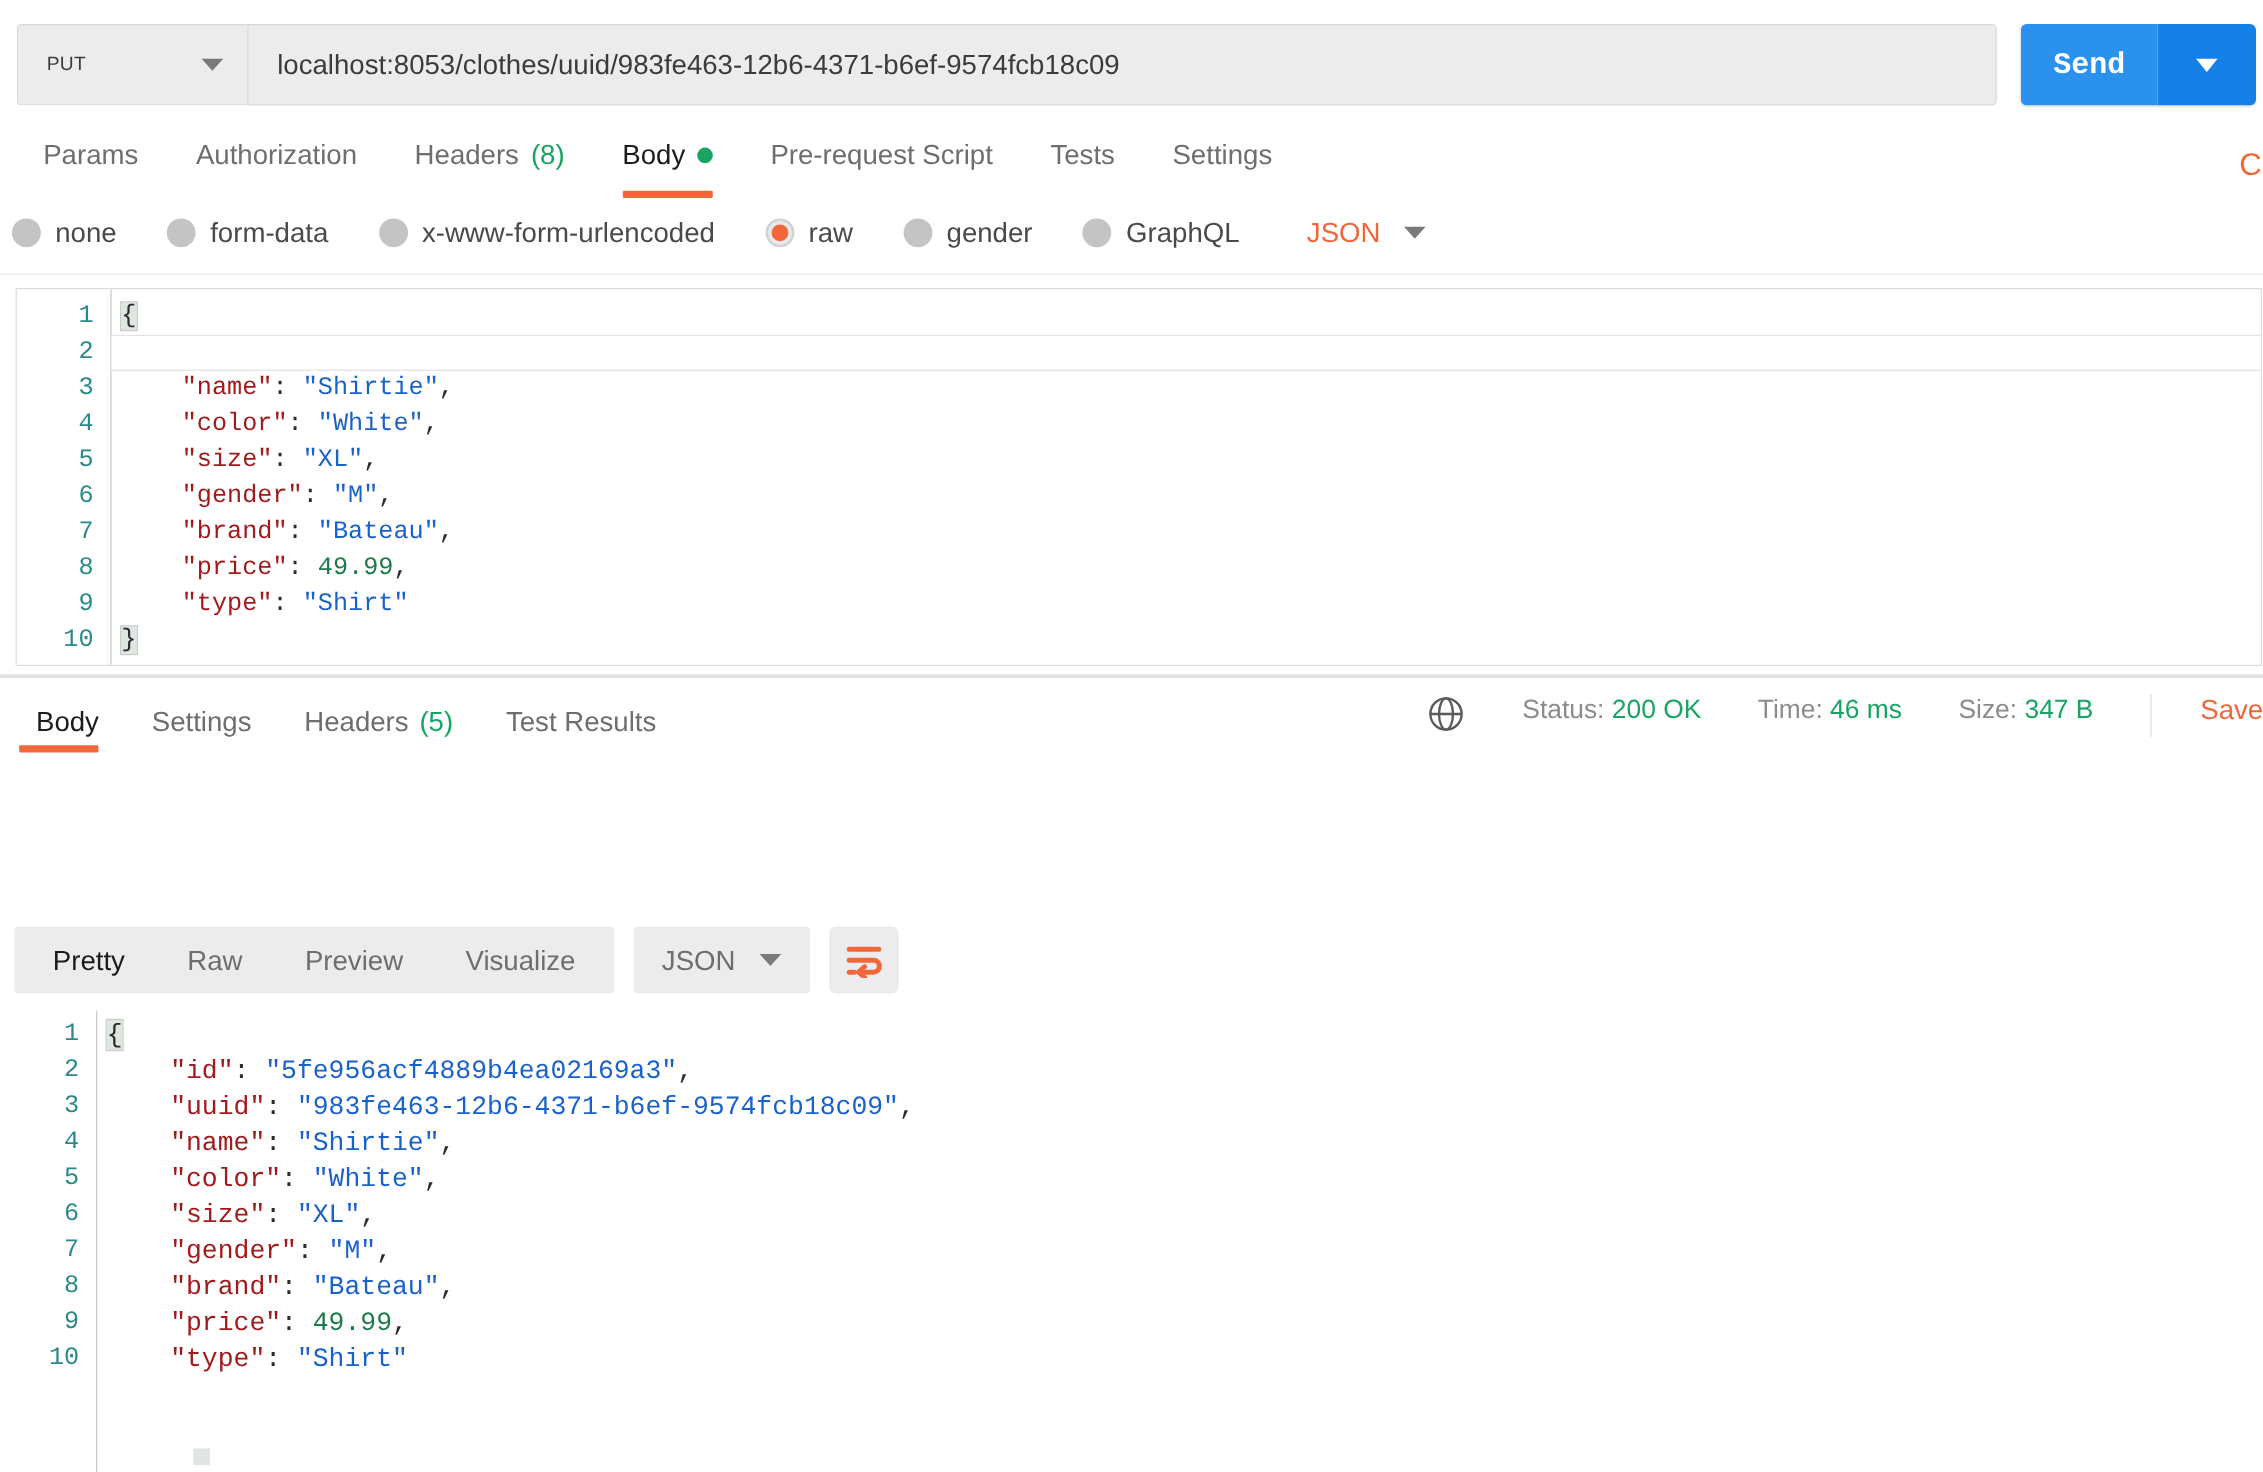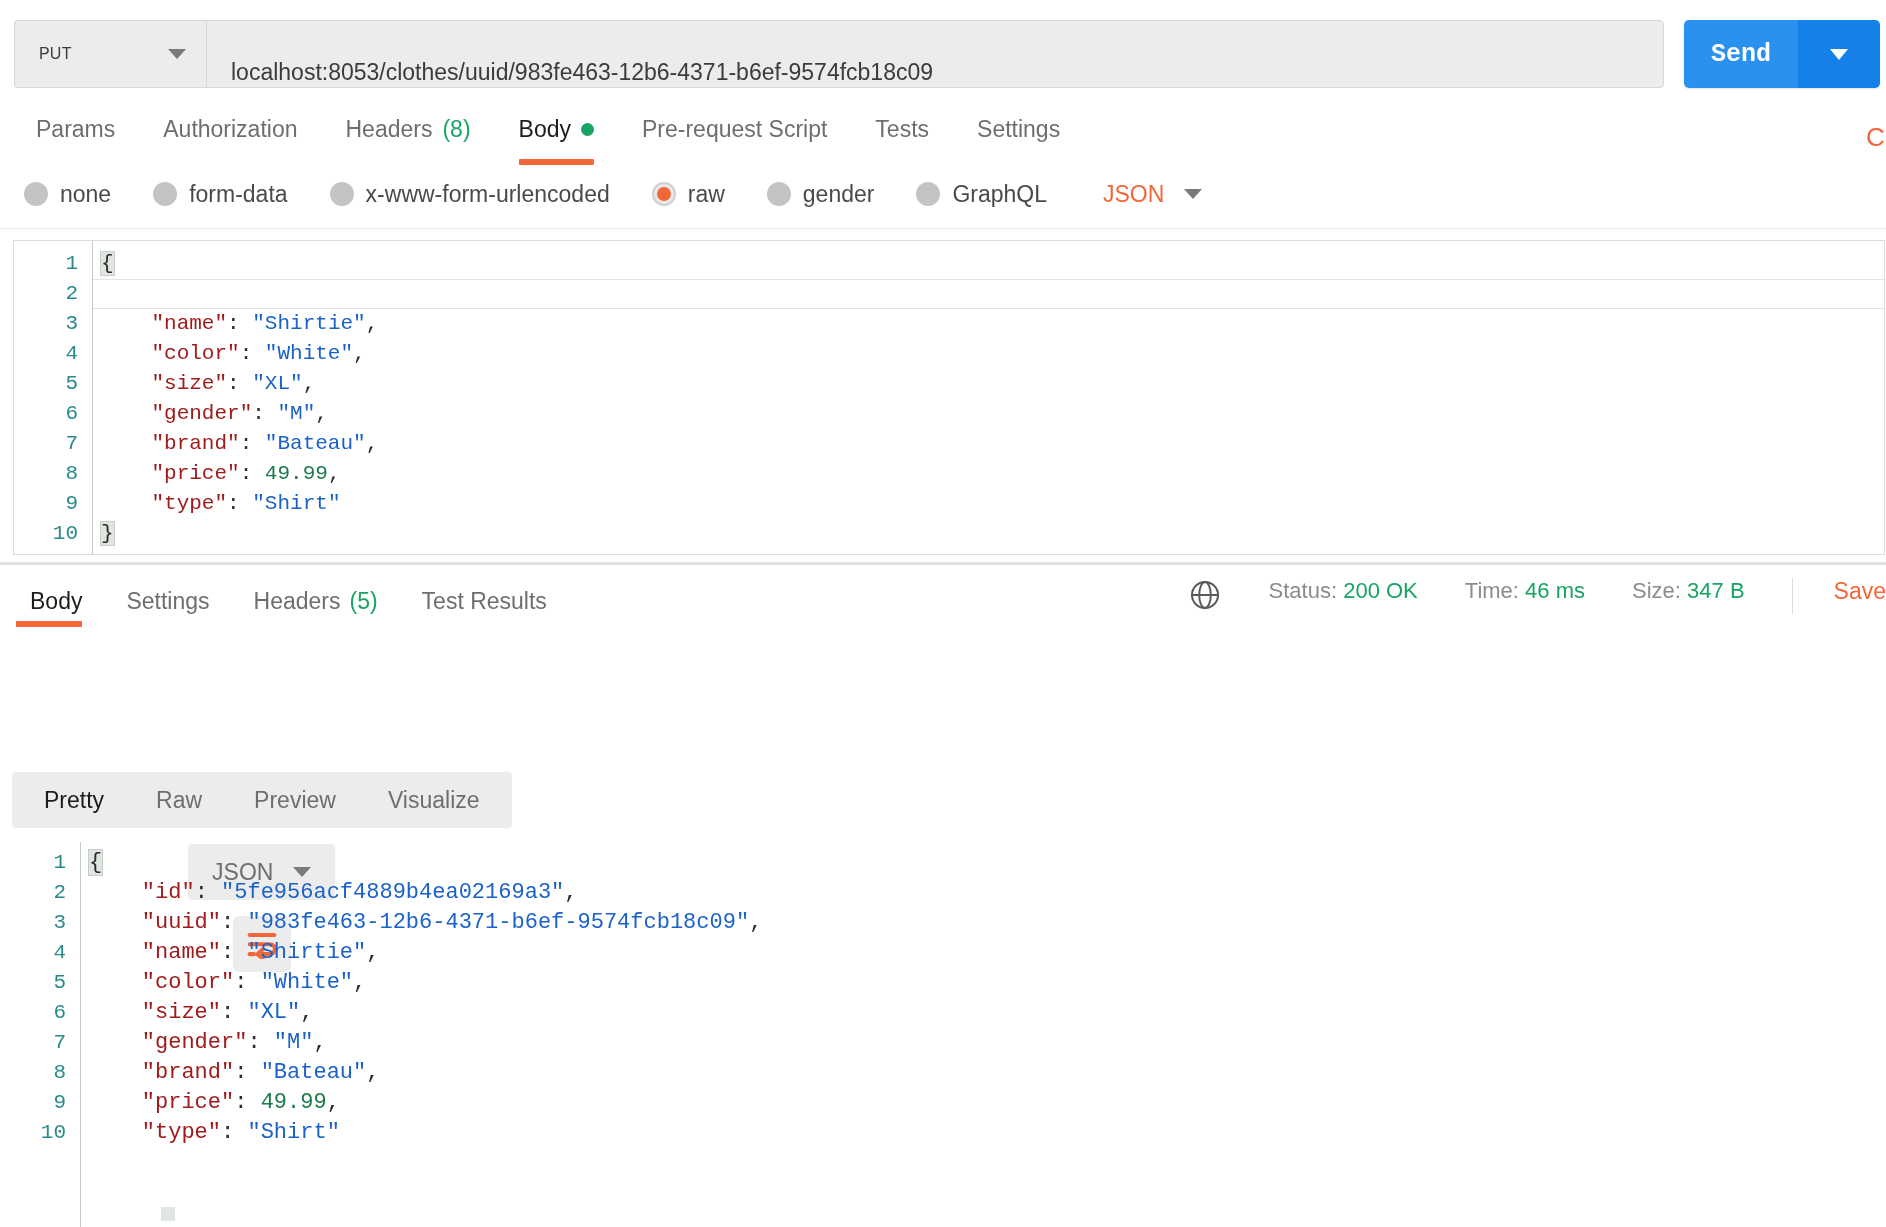--- a/index.html
+++ b/index.html
@@ -33,21 +33,21 @@
     width: 0; height: 0;
     border-left: 9px solid transparent;
     border-right: 9px solid transparent;
     border-top: 10px solid #7a7a7a;
   }
   .url-input-wrap {
     flex: 1; height: 68px;
     background: #ececec;
     border: 1px solid #d8d8d8;
     border-radius: 0 4px 4px 0;
-    display: flex; align-items: flex-end;
+    display: flex; align-items: center;
     padding: 0 22px;
     overflow: hidden;
   }
   .url-input-wrap input {
     width: 100%; border: none; outline: none; background: transparent;
     font-family: "Liberation Sans", sans-serif;
     font-size: 23px; color: #3b3b3b;
   }
   .send-group {
     position: absolute; left: 1684px; top: 20px;
@@ -102,21 +102,21 @@
   .topright-cut {
     position: absolute; left: 1866px; top: 122px;
     font-size: 26px; color: #f2673a;
   }
 
   
   .bodytypes {
     position: absolute; left: 0; top: 168px;
     width: 1886px; height: 52px;
     display: flex; align-items: center;
-    padding-left: 24px; gap: 0;
+    padding-left: 10px; gap: 0;
   }
   .radio-item {
     display: flex; align-items: center; gap: 12px;
     margin-right: 42px; cursor: pointer;
   }
   .radio {
     width: 24px; height: 24px; border-radius: 50%;
     background: #c4c4c4; display: inline-block; flex: none;
     position: relative;
   }
@@ -193,21 +193,21 @@
   }
   .globe-icon { margin-right: 34px; display: flex; align-items: center; }
   .meta-item { font-size: 22px; color: #8c8c8c; margin-right: 34px; white-space: nowrap; }
   .meta-item b { font-weight: normal; color: #19a463; }
   .meta-div { width: 1px; height: 36px; background: #dcdcdc; margin-right: 28px; }
   .save-link { font-size: 23px; color: #f2673a; cursor: pointer; font-weight: normal; }
 
   
   .resp-toolbar {
     position: absolute; left: 12px; top: 772px;
-    display: flex; align-items: center; gap: 16px; flex-direction: column;
+    display: flex; align-items: flex-start; gap: 16px;
   }
   .seg {
     background: #ececec; border-radius: 4px; height: 56px;
     display: flex; align-items: center; padding: 0 6px;
   }
   .seg-btn {
     padding: 0 26px; height: 56px; display: flex; align-items: center;
     font-size: 23px; color: #6e6e6e; cursor: pointer; white-space: nowrap;
   }
   .seg-btn.active { color: #1c1c1c; }

